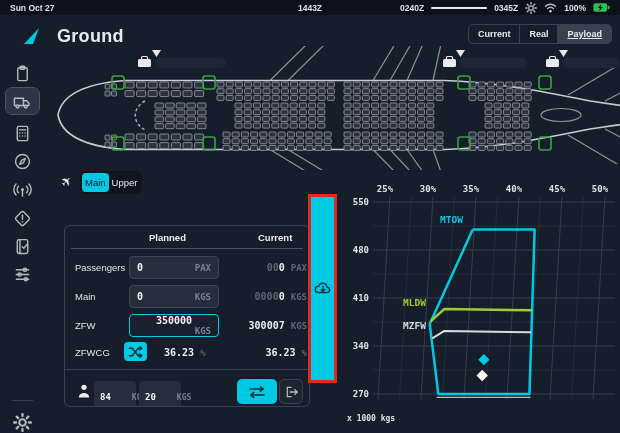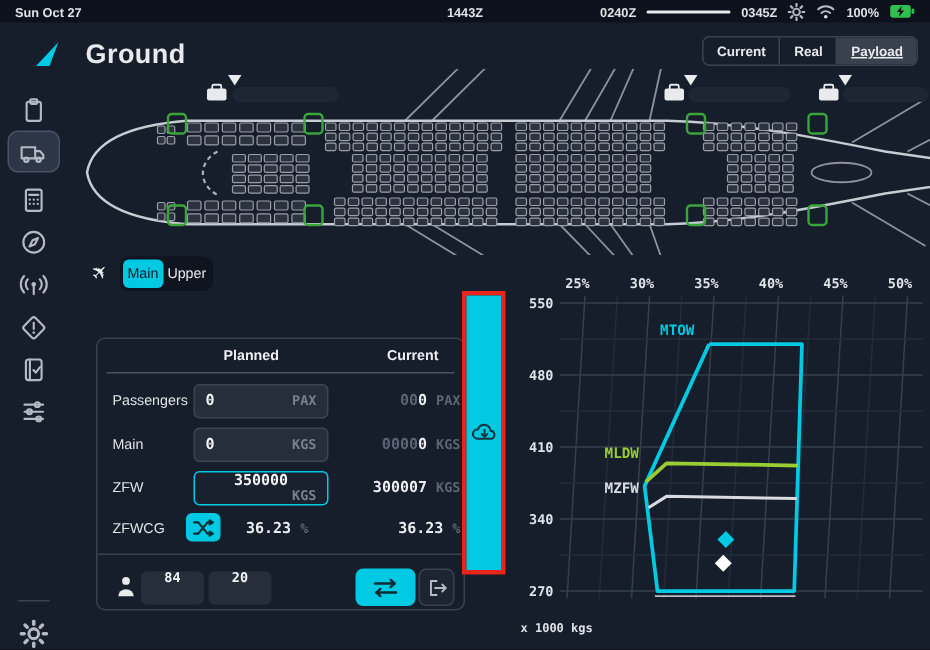--- a/index.html
+++ b/index.html
@@ -51,21 +51,21 @@
   .current { position:absolute; right:2px; font-family:"DejaVu Sans Mono", monospace; font-size:10px; font-weight:bold; white-space:nowrap; }
   .dim { color:#5d6574; }
   .bright { color:#eceef2; }
   .cur-unit { color:#5d6574; font-size:9px; }
   .shufflebtn { position:absolute; left:59px; width:23px; height:19px; background:#00c9e4; border:none; border-radius:4px;
     display:flex; align-items:center; justify-content:center; cursor:pointer; }
   .cgval { position:absolute; left:99px; font-family:"DejaVu Sans Mono", monospace; font-size:10px; font-weight:bold; color:#eceef2; }
 
   .weights-row { position:absolute; left:0; right:0; top:143px; bottom:0; border-top:1px solid #3a4250; }
   .winput { position:absolute; top:11px; height:22px; background:#262e3c; border-radius:4px; display:flex; align-items:center;
-    padding:0 6px; gap:21px; font-family:"DejaVu Sans Mono", monospace;flex-direction:column; }
+    padding:16px 6px; gap:21px; font-family:"DejaVu Sans Mono", monospace; }
   .winput .val { font-size:9px; font-weight:bold; color:#f2f4f6; }
   .winput .unit { font-size:8px; font-weight:bold; color:#79818f; }
   .swapbtn { position:absolute; left:172px; top:9px; width:40px; height:25px; background:#00c9e4; border:none; border-radius:5px;
     display:flex; align-items:center; justify-content:center; cursor:pointer; }
   .exitbtn { position:absolute; left:214px; top:9px; width:24px; height:25px; background:#1d2532; border:1px solid #3a4250; border-radius:5px;
     display:flex; align-items:center; justify-content:center; cursor:pointer; }
 
   
   .board-panel { left:64px; top:389px; width:273px; height:29px; }
   .board-label { position:absolute; left:10px; top:9px; font-size:9.5px; font-weight:bold; }

